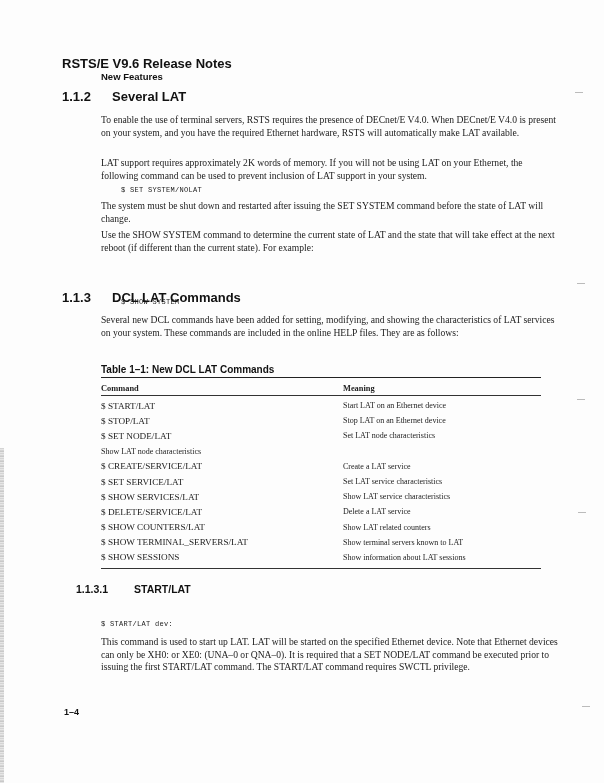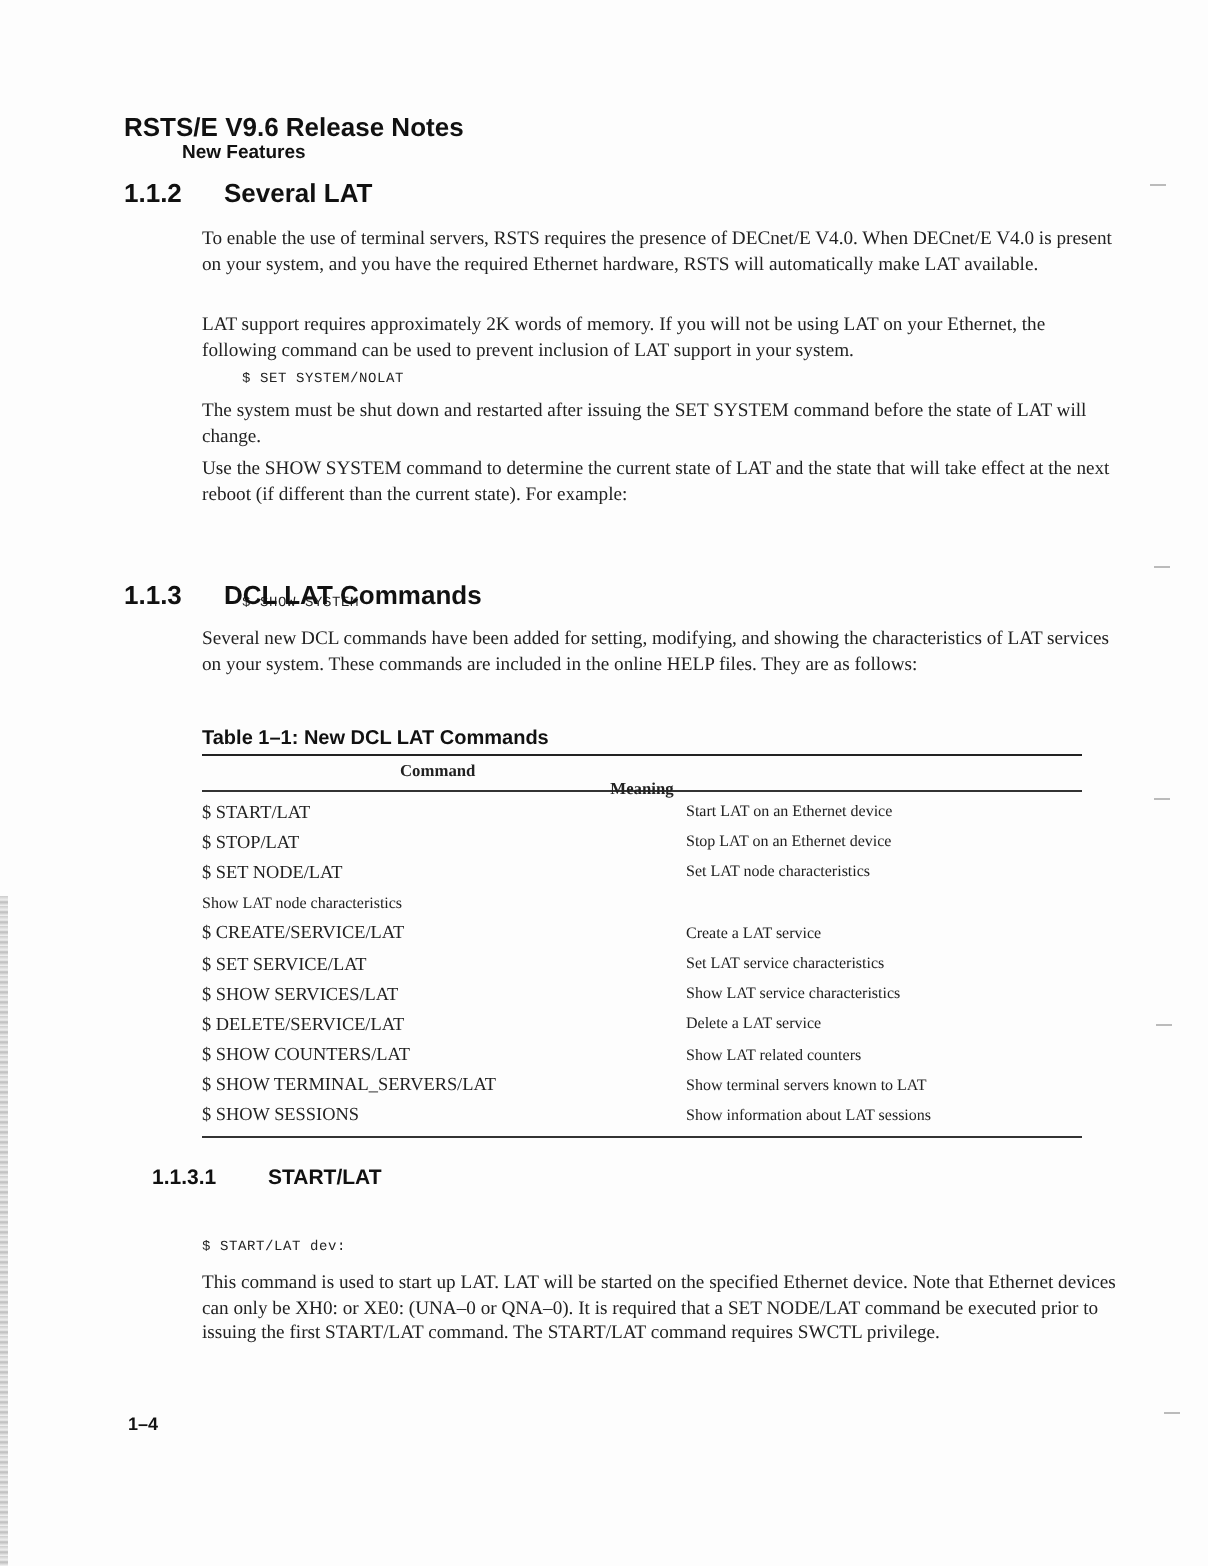--- a/index.html
+++ b/index.html
@@ -6,32 +6,32 @@
   body {
     width: 604px; height: 783px; position: relative; overflow: hidden;
     background: #fdfdfd; color: #1a1a1a;
     font-family: "Liberation Serif", serif;
   }
   .abs { position: absolute; }
   .sans { font-family: "Liberation Sans", sans-serif; font-weight: bold; color: #111; }
   .mono { font-family: "Liberation Mono", monospace; font-size: 7px; letter-spacing: 0.3px; color: #222; }
   .para { font-size: 9.6px; line-height: 12.6px; width: 460px; left: 101px; color: #222; }
   .doc-title { left: 62px; top: 56px; font-size: 13px; }
-  .doc-subtitle { left: 50px; top: 71px; font-size: 9.5px; padding-left: 41px; }
+  .doc-subtitle { left: 60px; top: 71px; font-size: 9.5px; padding-left: 41px; }
   .h2 { font-size: 13px; }
   .h2 .num { display: inline-block; width: 50px; }
   .h4 { font-size: 10.5px; }
   .h4 .num { display: inline-block; width: 58px; }
   .table-caption { left: 101px; top: 364px; font-size: 10px; }
   .rule { background: #222; height: 1px; left: 101px; width: 440px; }
   .tbl { left: 101px; top: 381px; width: 440px; }
   .tbl-row { display: flex; height: 15.2px; align-items: center; font-size: 9.2px; color: #222; }
   .tbl-row .c1 { width: 242px; }
   .tbl-row .c2 { font-size: 8px; }
-  .tbl-head { font-size: 8.4px; font-weight: bold; height: 14px; flex-direction: column; }
+  .tbl-head { font-size: 8.4px; font-weight: bold; height: 14px; }
   .tbl-head .c2 { font-size: 8.4px; }
   .page-num { left: 64px; top: 707px; font-size: 9px; }
   .margin-mark { position: absolute; width: 8px; height: 1px; background: #bbb; }
   .scan-edge { position: absolute; left: 0; top: 448px; width: 4px; height: 335px;
     background: repeating-linear-gradient(to bottom, #ccc 0px, #eee 2px, #bbb 3px, #f4f4f4 5px); }
 </style>
 </head>
 <body>
 
 <div class="abs sans doc-title">RSTS/E V9.6 Release Notes</div>

